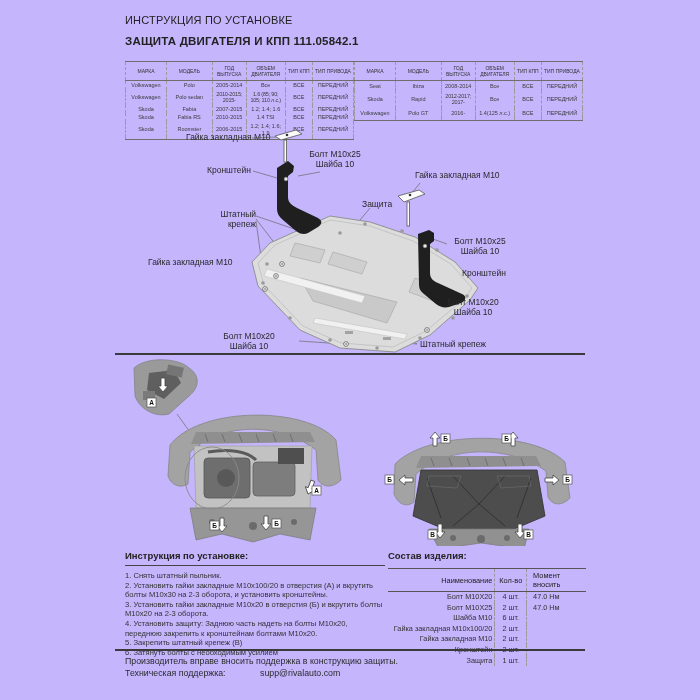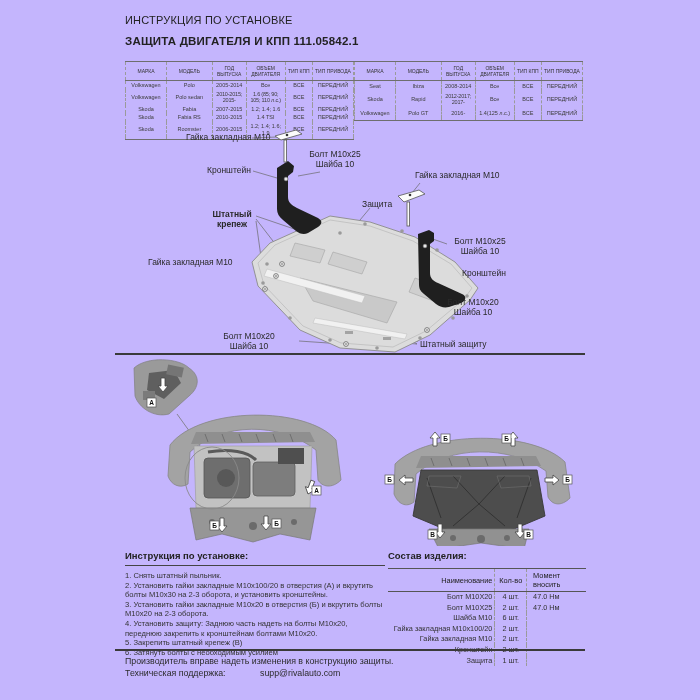--- a/index.html
+++ b/index.html
@@ -20,21 +20,21 @@
   table.fit thead th{border-bottom:1px solid #6e6e6e;font-size:5px;line-height:6px;padding:3px 1px;color:#333;}
   table.fit td{font-size:5.5px;line-height:6.6px;vertical-align:middle;}
   table.fit tr.fill td{height:auto;}
   td.xtiny{font-size:3.9px;letter-spacing:-.2px;}
 
   
   .diagram{position:absolute;left:0;top:0;}
   .dsvg{position:absolute;left:115px;top:128px;}
   .lbl{position:absolute;font-size:8.5px;line-height:10px;color:#2a2a2a;white-space:nowrap;}
   .lbl.c{text-align:center;white-space:normal;}
-  .lbl.r{text-align:center;white-space:normal;font-weight:bold;}
+  .lbl.r{text-align:right;white-space:normal;}
 
   .rule{position:absolute;left:115px;width:470px;height:2px;background:#3a3a3a;}
   .rule1{top:353px;}
   .rule2{top:649px;}
 
   
   .psvg{position:absolute;left:115px;top:356px;}
   .psvg text{font-family:"Liberation Sans",sans-serif;font-weight:bold;font-size:6.5px;fill:#111;}
 
   
@@ -279,21 +279,21 @@
     <div class="lbl c" style="left:302px;top:149px;width:66px;"><span>Болт М10х25</span><br><span>Шайба 10</span></div>
     <div class="lbl" style="left:207px;top:165px;">Кронштейн</div>
     <div class="lbl" style="left:415px;top:170px;">Гайка закладная М10</div>
     <div class="lbl" style="left:362px;top:199px;">Защита</div>
     <div class="lbl r" style="left:208px;top:209px;width:48px;"><span>Штатный</span><br><span>крепеж</span></div>
     <div class="lbl c" style="left:447px;top:236px;width:66px;"><span>Болт М10х25</span><br><span>Шайба 10</span></div>
     <div class="lbl" style="left:462px;top:268px;">Кронштейн</div>
     <div class="lbl" style="left:148px;top:257px;">Гайка закладная М10</div>
     <div class="lbl c" style="left:440px;top:297px;width:66px;"><span>Болт М10х20</span><br><span>Шайба 10</span></div>
     <div class="lbl c" style="left:216px;top:331px;width:66px;"><span>Болт М10х20</span><br><span>Шайба 10</span></div>
-    <div class="lbl" style="left:420px;top:339px;">Штатный защиту</div>
+    <div class="lbl" style="left:420px;top:339px;">Штатный крепеж</div>
   </div>
 
   <div class="rule rule1"></div>
 
   <svg class="psvg" width="470" height="190" viewBox="0 0 470 190">
     <defs>
       <path id="arr" d="M0,0 L5,6 L2,6 L2,14 L-2,14 L-2,6 L-5,6 Z"></path>
     </defs>
 
     <g transform="translate(14,2)">
@@ -448,17 +448,17 @@
             <td class="cq">1 шт.</td>
             <td class="ct"></td>
           </tr>
       </tbody>
     </table>
   </div>
 
   <div class="rule rule2"></div>
 
   <div class="footer">
-    <div>Производитель вправе надеть изменения в конструкцию защиты.</div>
+    <div>Производитель вправе вносить поддержка в конструкцию защиты.</div>
     <div><span>Техническая поддержка: </span><b>supp@rivalauto.com</b></div>
   </div>
 
 </div>
 
 </body></html>

